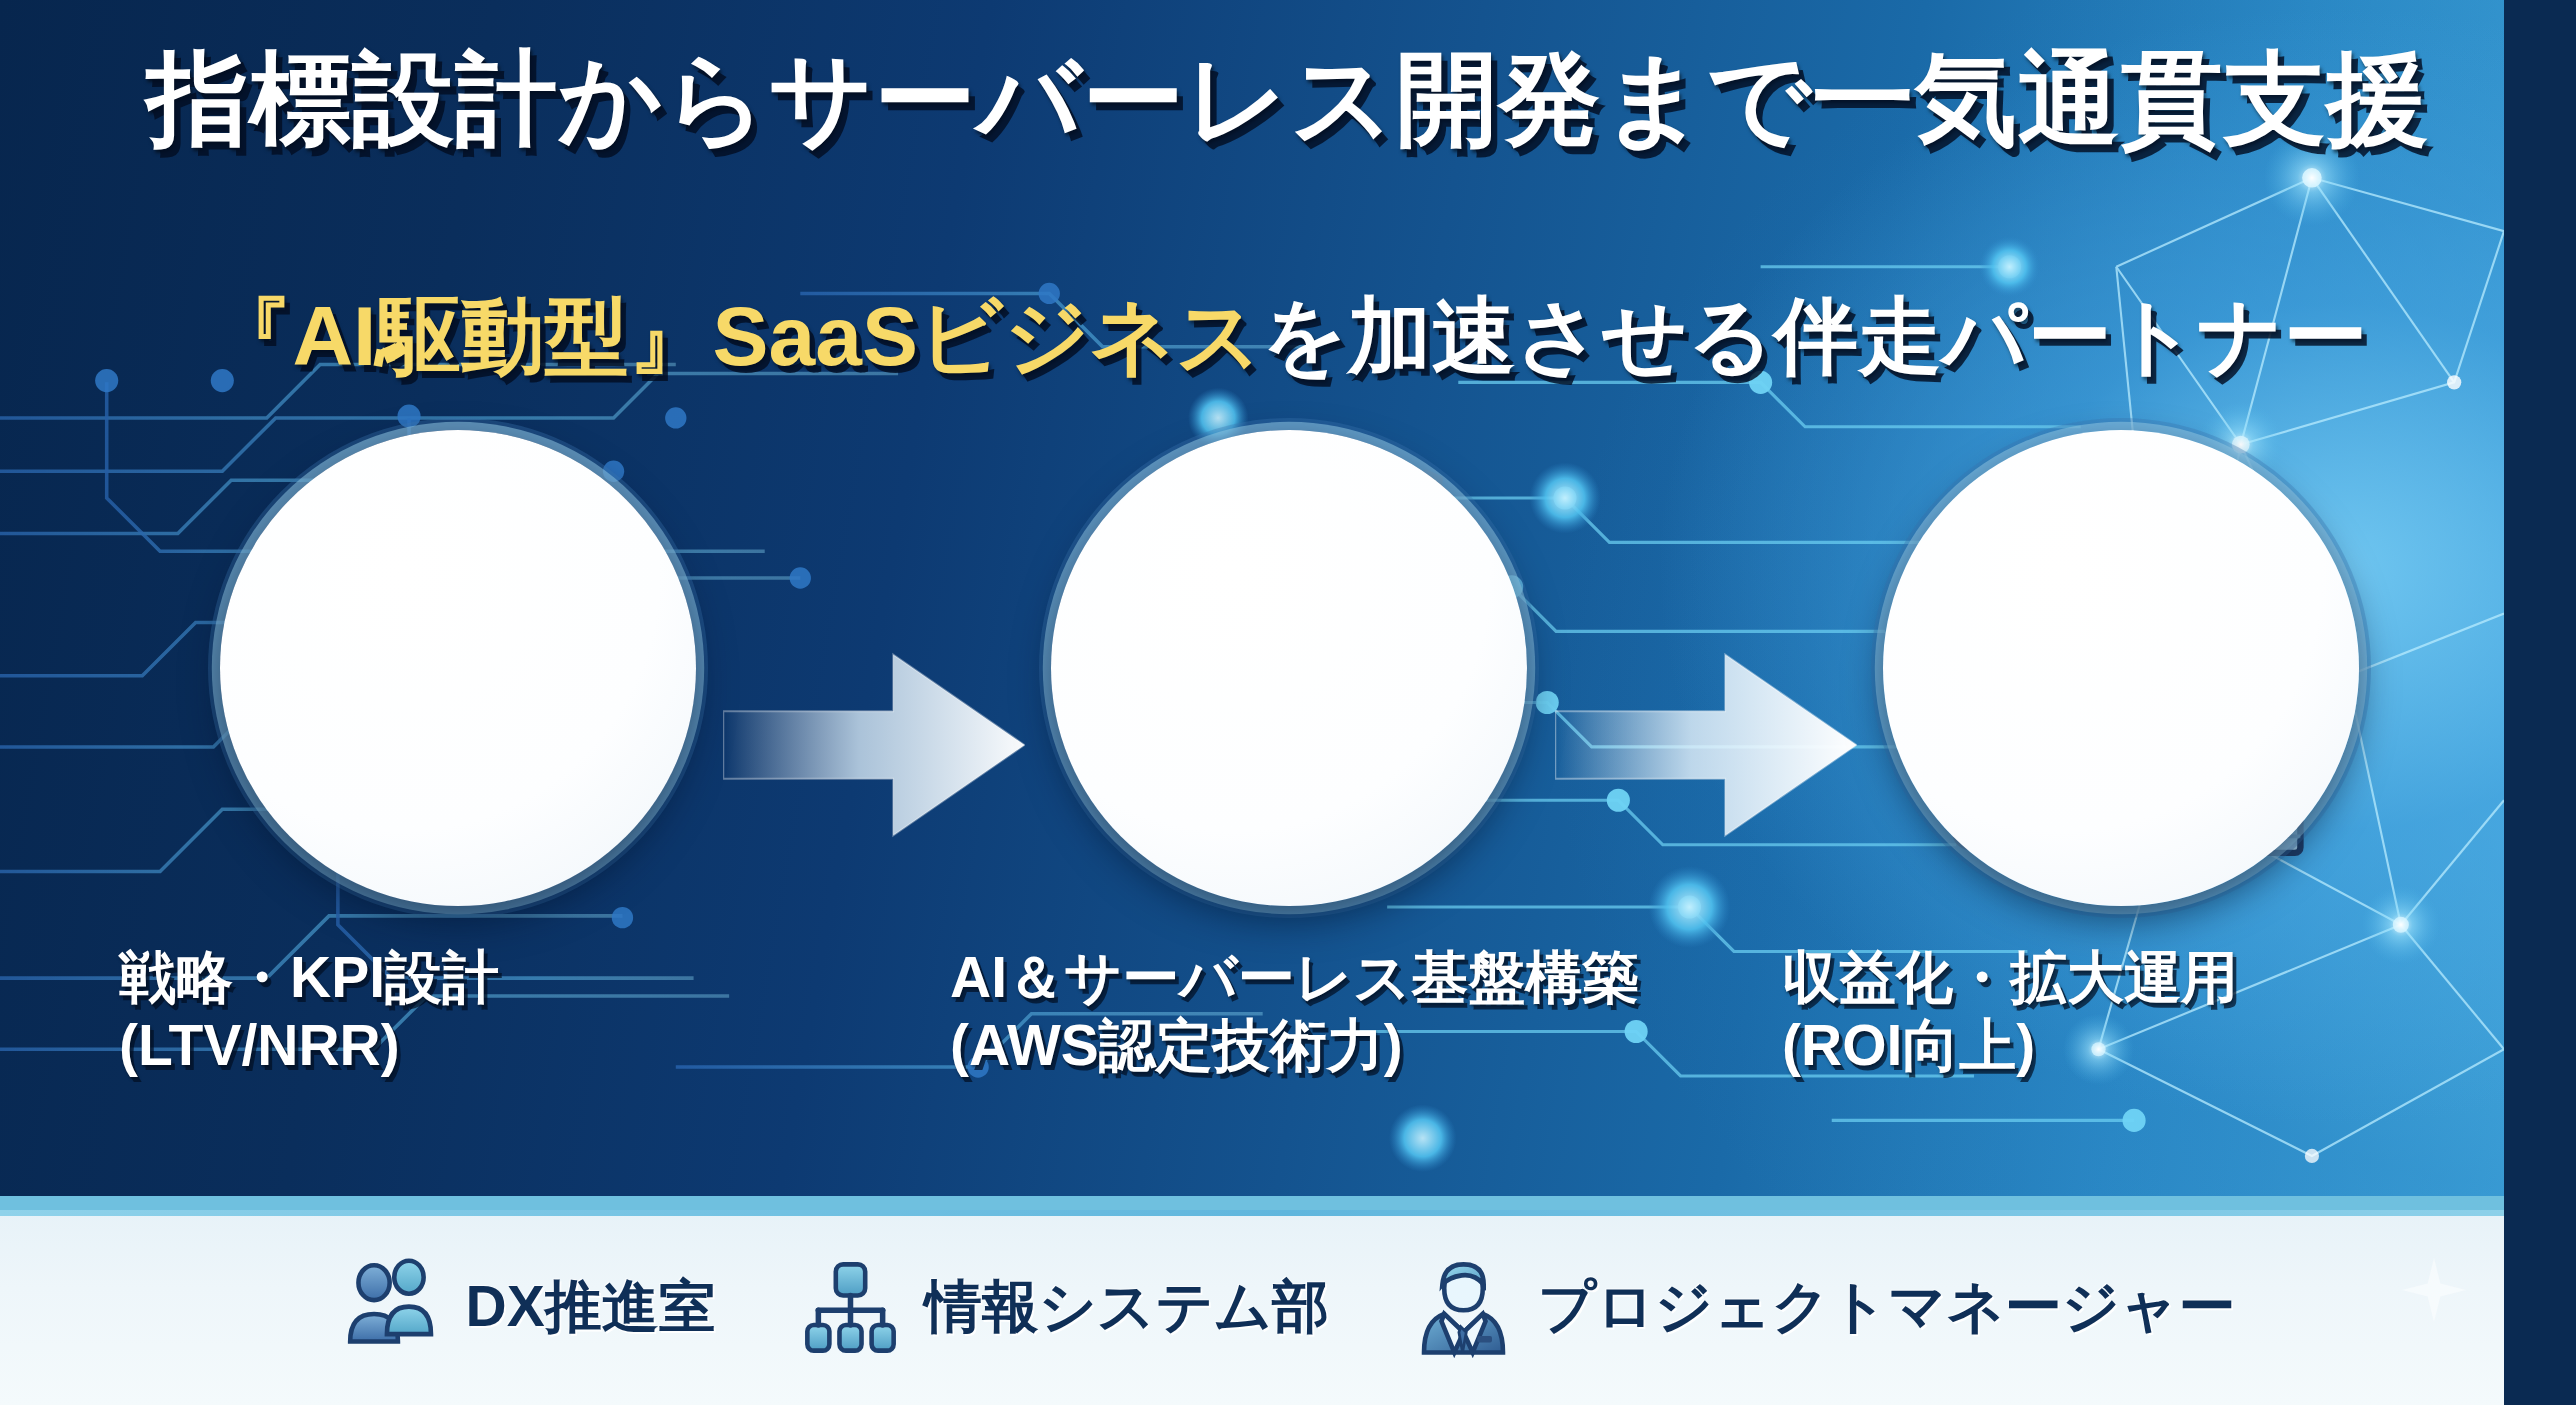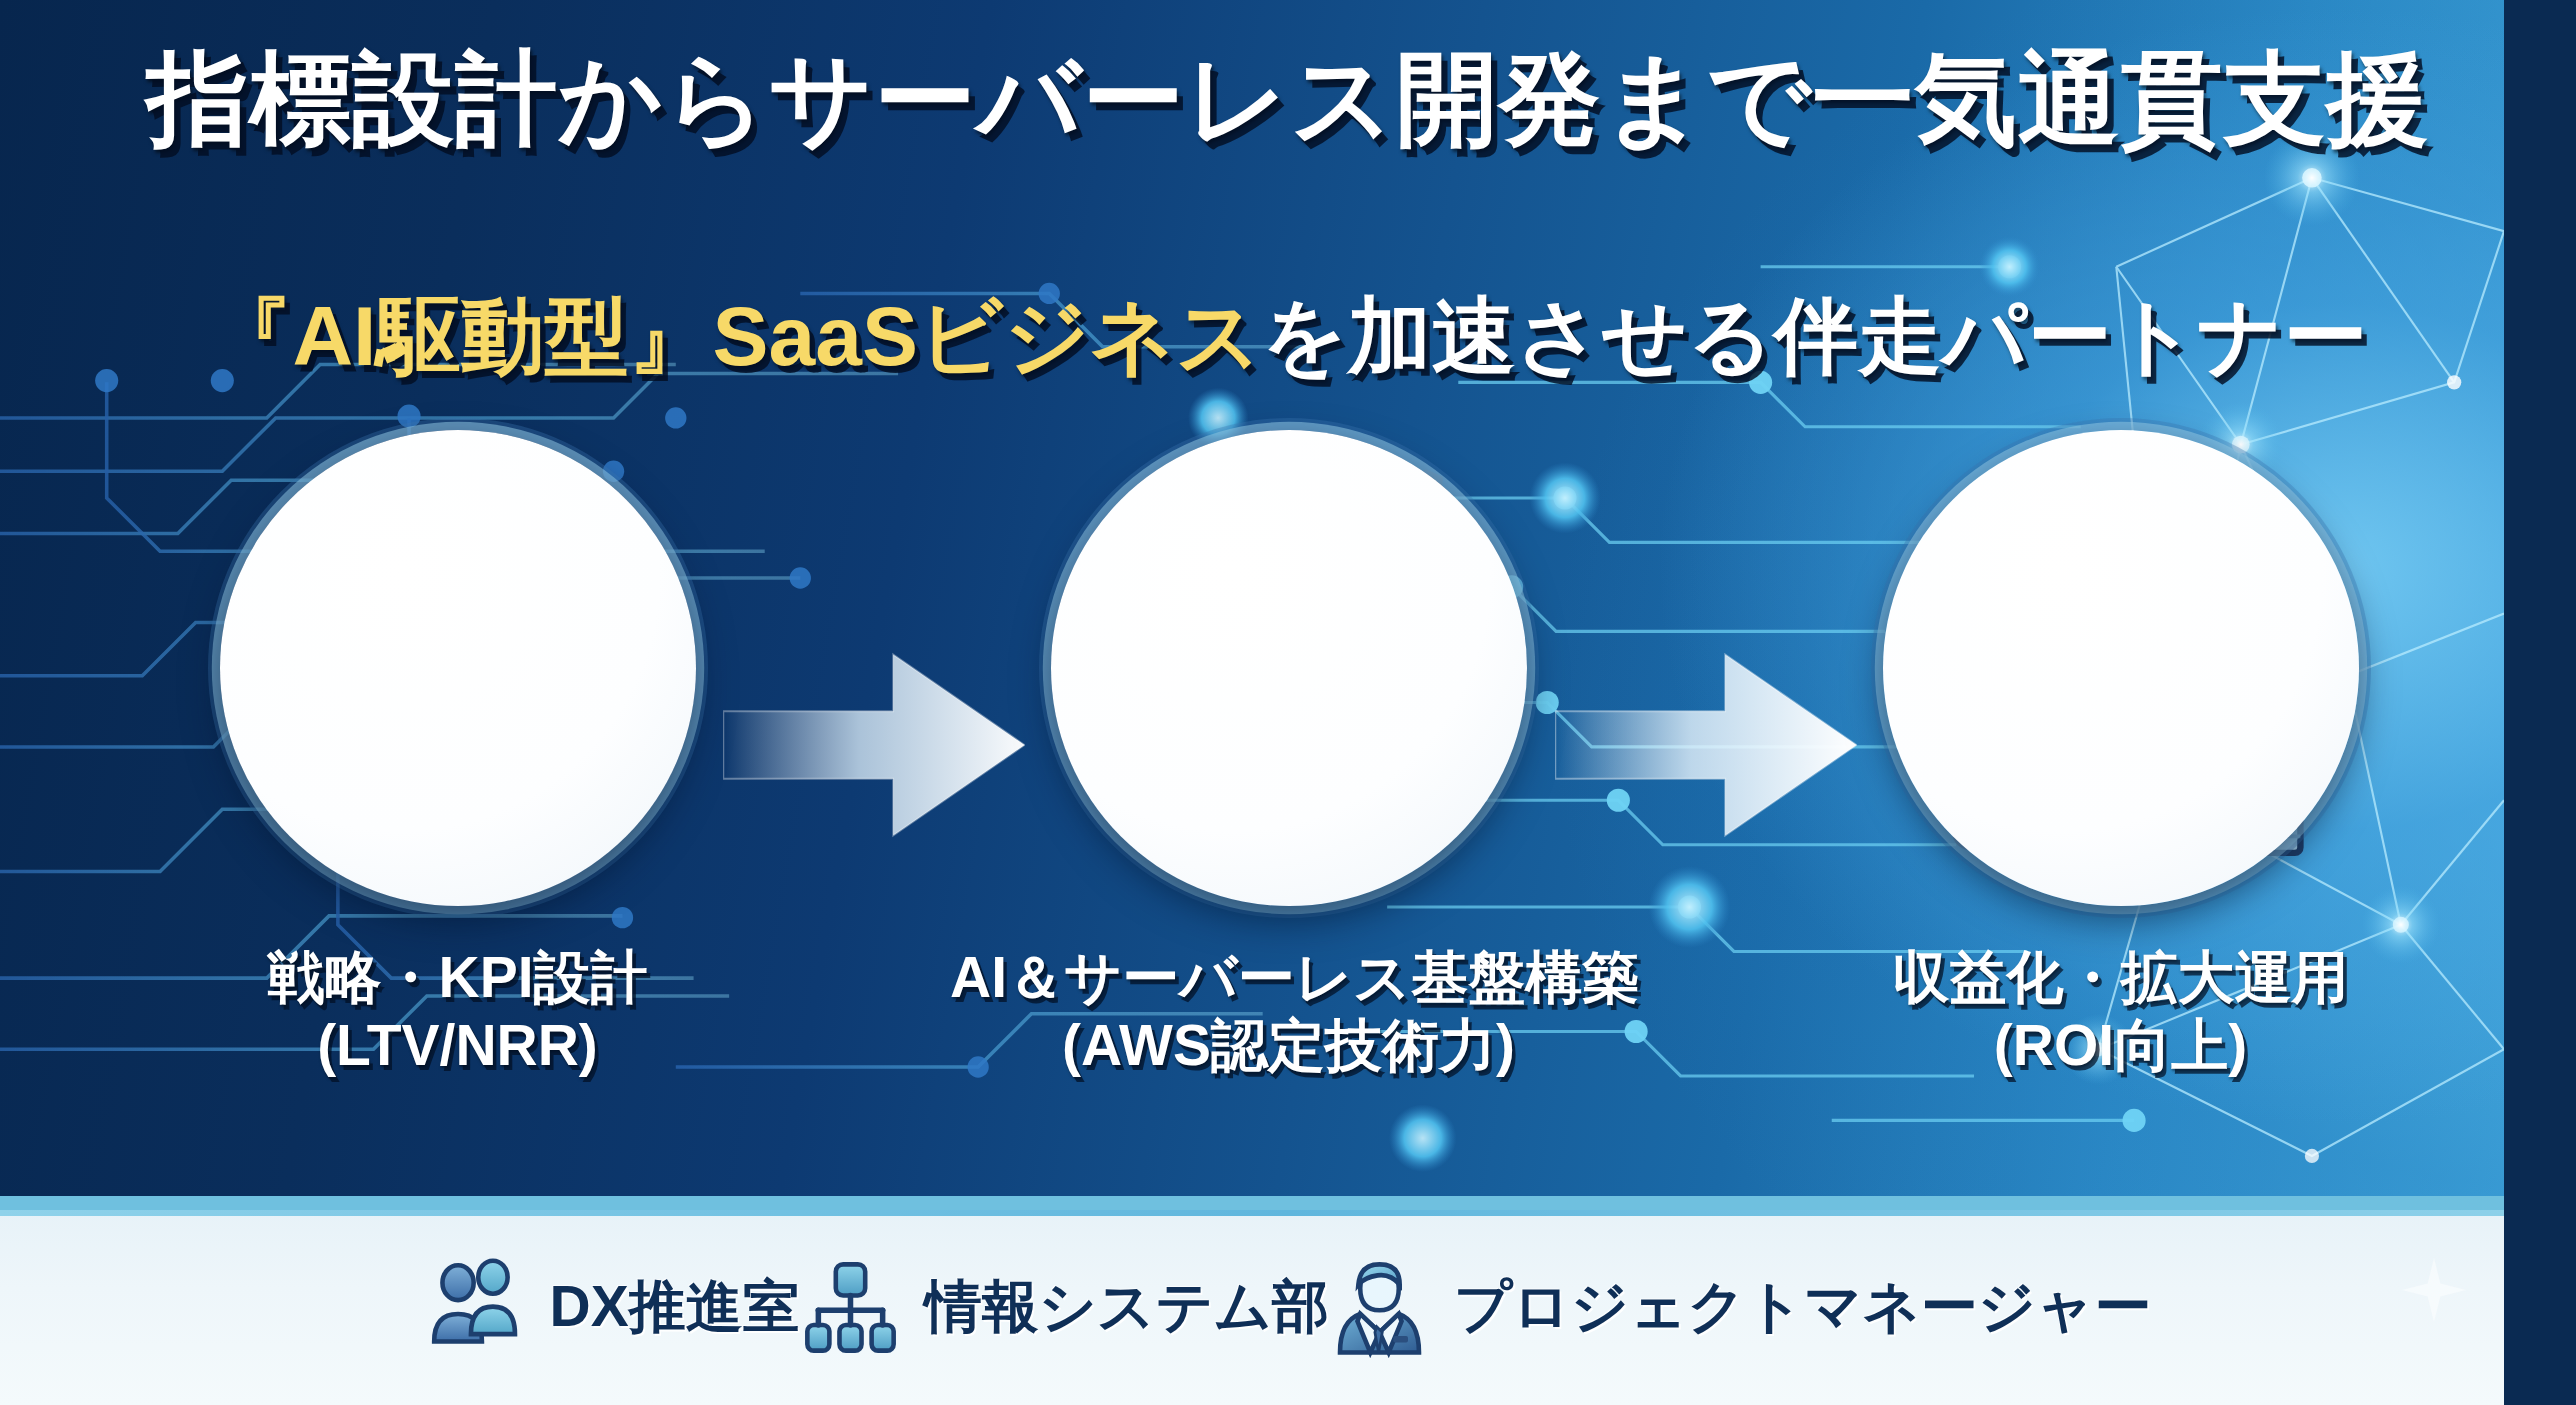--- a/index.html
+++ b/index.html
@@ -30,21 +30,21 @@
     font-size:84px; font-weight:700; line-height:1.08; white-space:nowrap;
     text-shadow: 5.5px 7.3px 0 rgba(2,14,34,.82), 1.8px 2.7px 3.7px rgba(0,0,0,.55);
     margin-top: 28px;
   }
   .sub-gold { color:#f7d968; }
   .sub-white { color:#ffffff; }
 
   
   .steps { position:absolute; left:0; top:403px; width:2576px; height:768px; }
 
-  .step { position:absolute; top:0; width:677px; text-align:center; }
+  .step { position:absolute; top:0; width:677px; text-align:left; }
   .step.s1 { left:119px; }
   .step.s2 { left:950px; }
   .step.s3 { left:1782px; }
 
   .circle-wrap { position:relative; width:476px; height:476px; margin:27.4px auto 0; }
   .circle {
     position:absolute; inset:0; border-radius:50%;
     background:radial-gradient(circle at 38% 30%, #ffffff 0%, #fdfeff 58%, #f2f7fb 88%, #e4eef6 100%);
     box-shadow: 0 14.6px 37px rgba(2,18,44,.55), 0 0 0 8.2px rgba(150,205,235,.55), 0 0 0 12px rgba(60,120,180,.35);
   }
@@ -59,21 +59,21 @@
   
   .arrow { position:absolute; top:640px; width:302px; height:210px; }
   .arrow.a1 { left:723px; }
   .arrow.a2 { left:1555px; }
 
   
   .bottombar {
     position:absolute; left:0; bottom:0; width:2576px; height:209px;
     background:linear-gradient(180deg, #e7f2f8 0%, #eef6fa 40%, #f4fafc 100%);
     border-top:14.6px solid #6fc0df;
-    display:flex; align-items:center; justify-content:center; 
+    display:flex; align-items:center; justify-content:center; gap:84px;
   }
   .bottombar::before{
     content:""; position:absolute; left:0; top:0; width:100%; height:5.5px;
     background:linear-gradient(90deg,#8fd2ea,#5fb6dd,#8fd2ea);
   }
   .persona { display:flex; align-items:center; gap:24px; }
   .persona .p-icon { width:101px; height:101px; flex:0 0 101px; }
   .persona .p-label {
     font-size:57px; font-weight:700; color:#0f2f57; white-space:nowrap;
     text-shadow: 1.8px 1.8px 0 rgba(255,255,255,.9), -0.9px -0.9px 0 rgba(255,255,255,.7);

